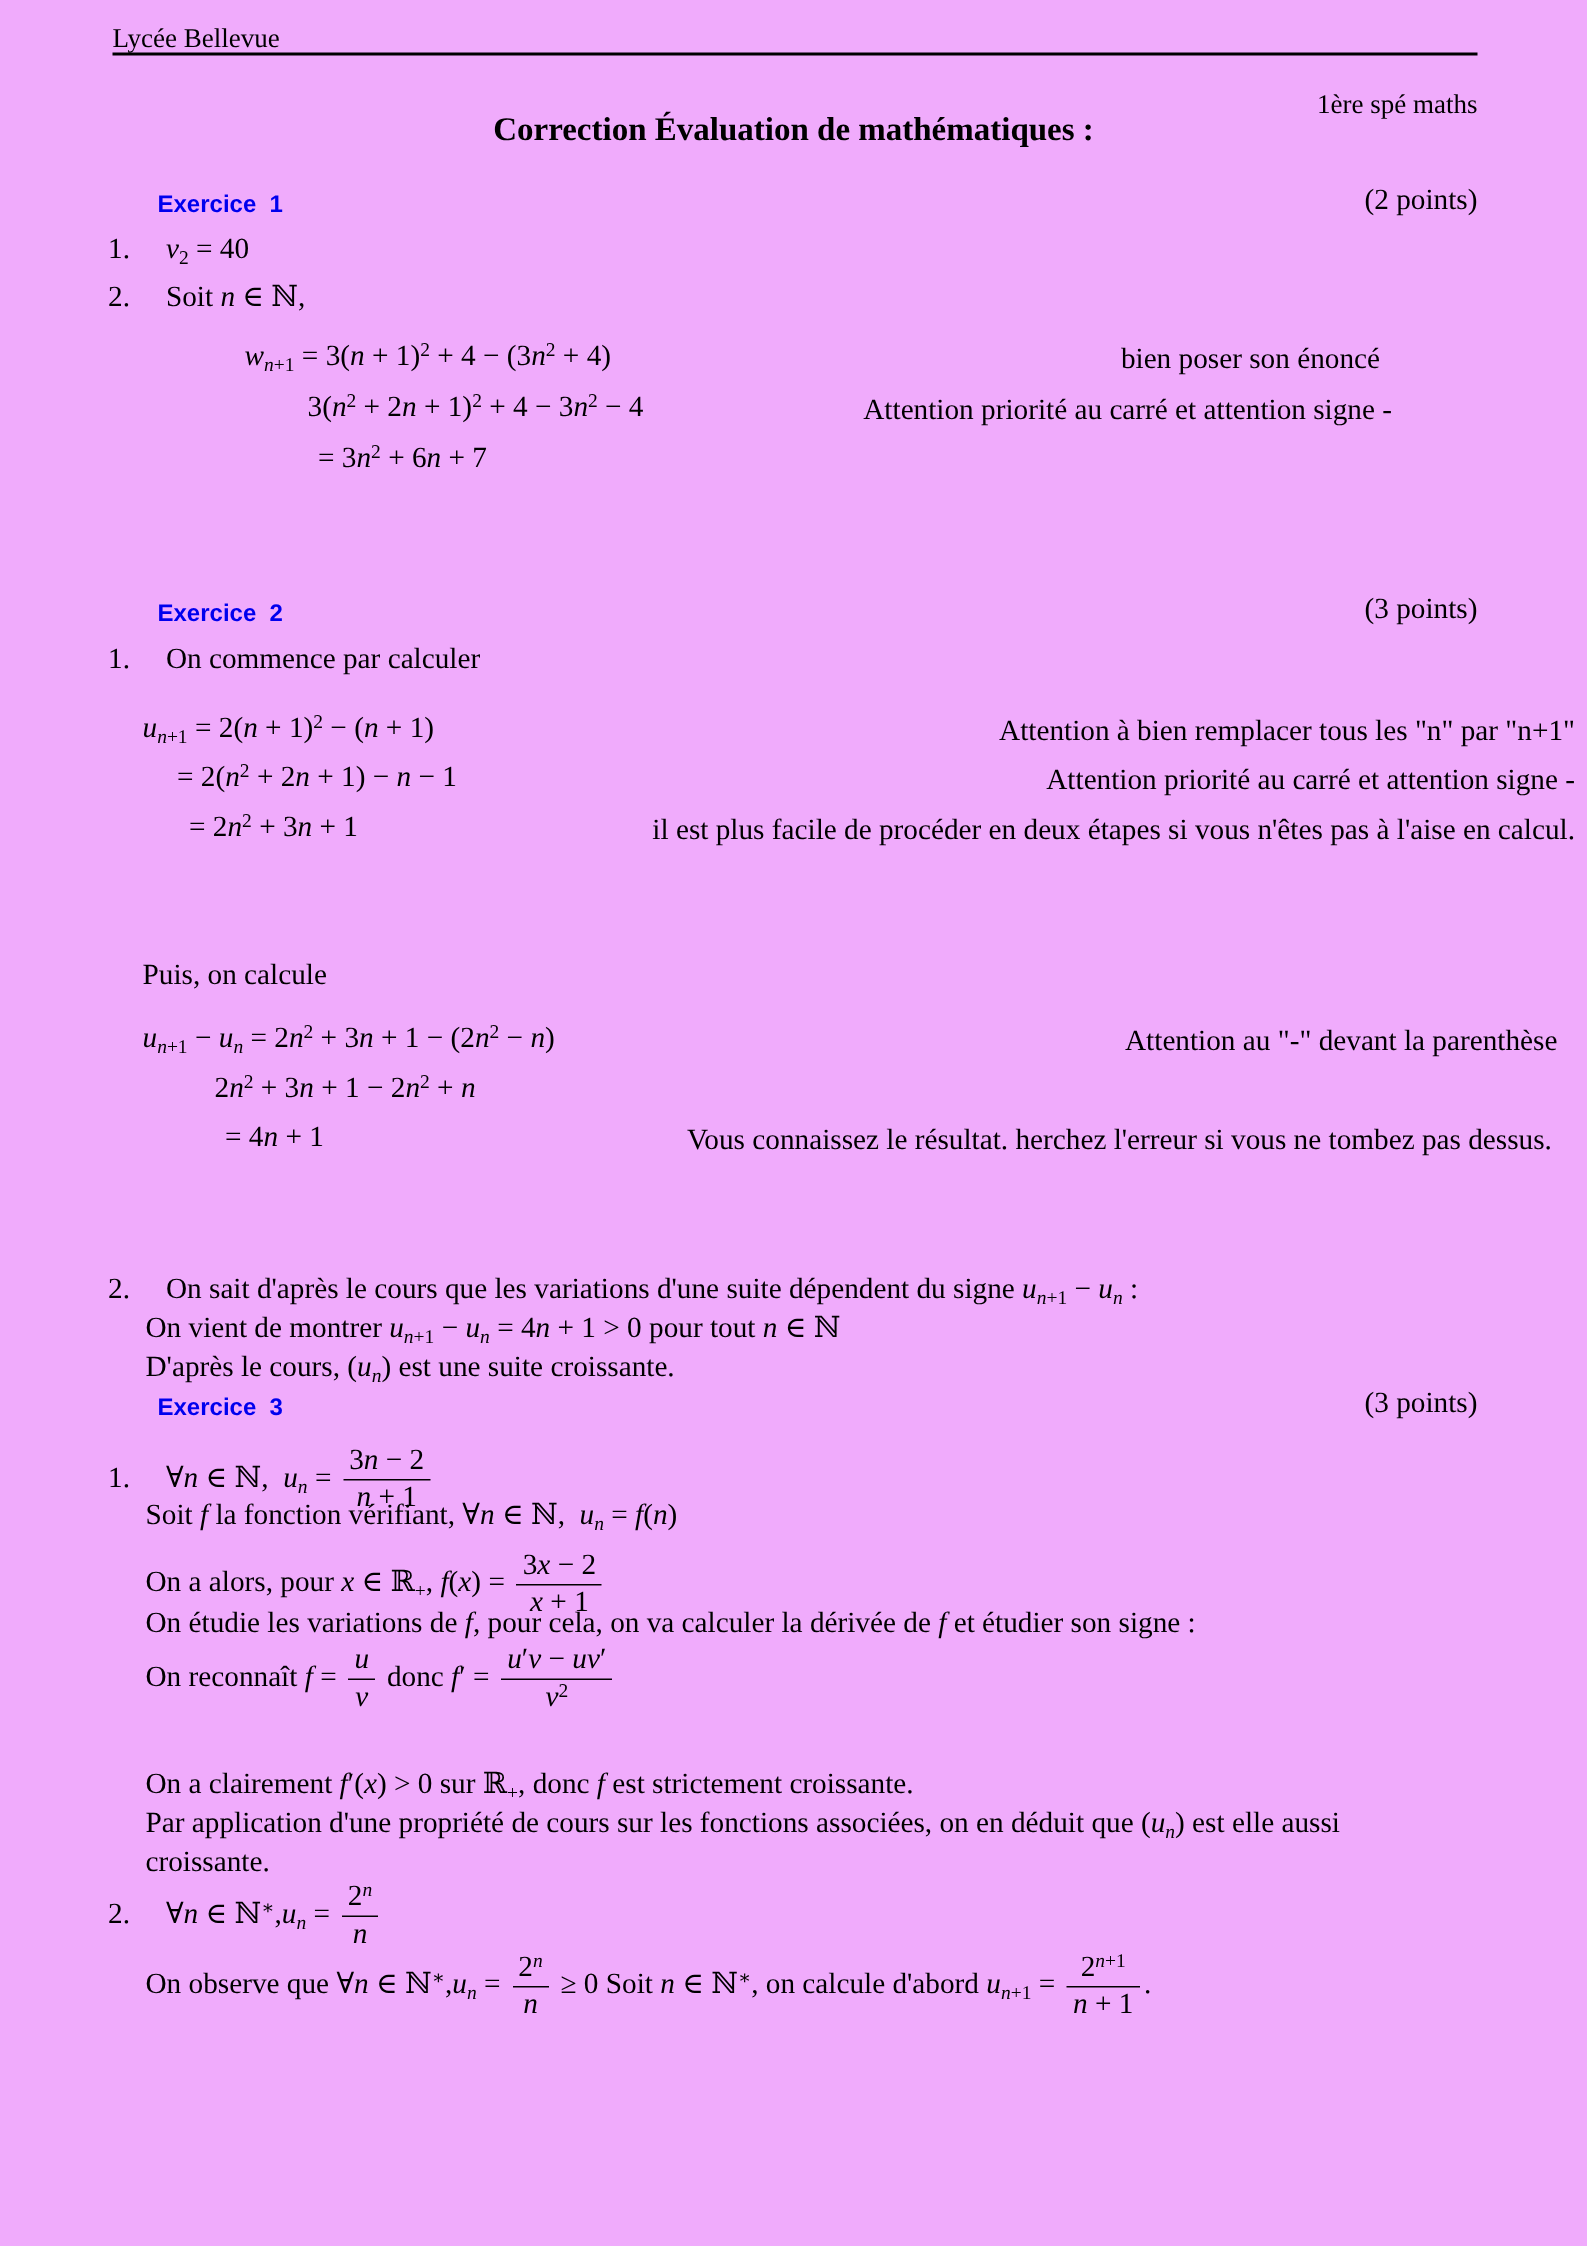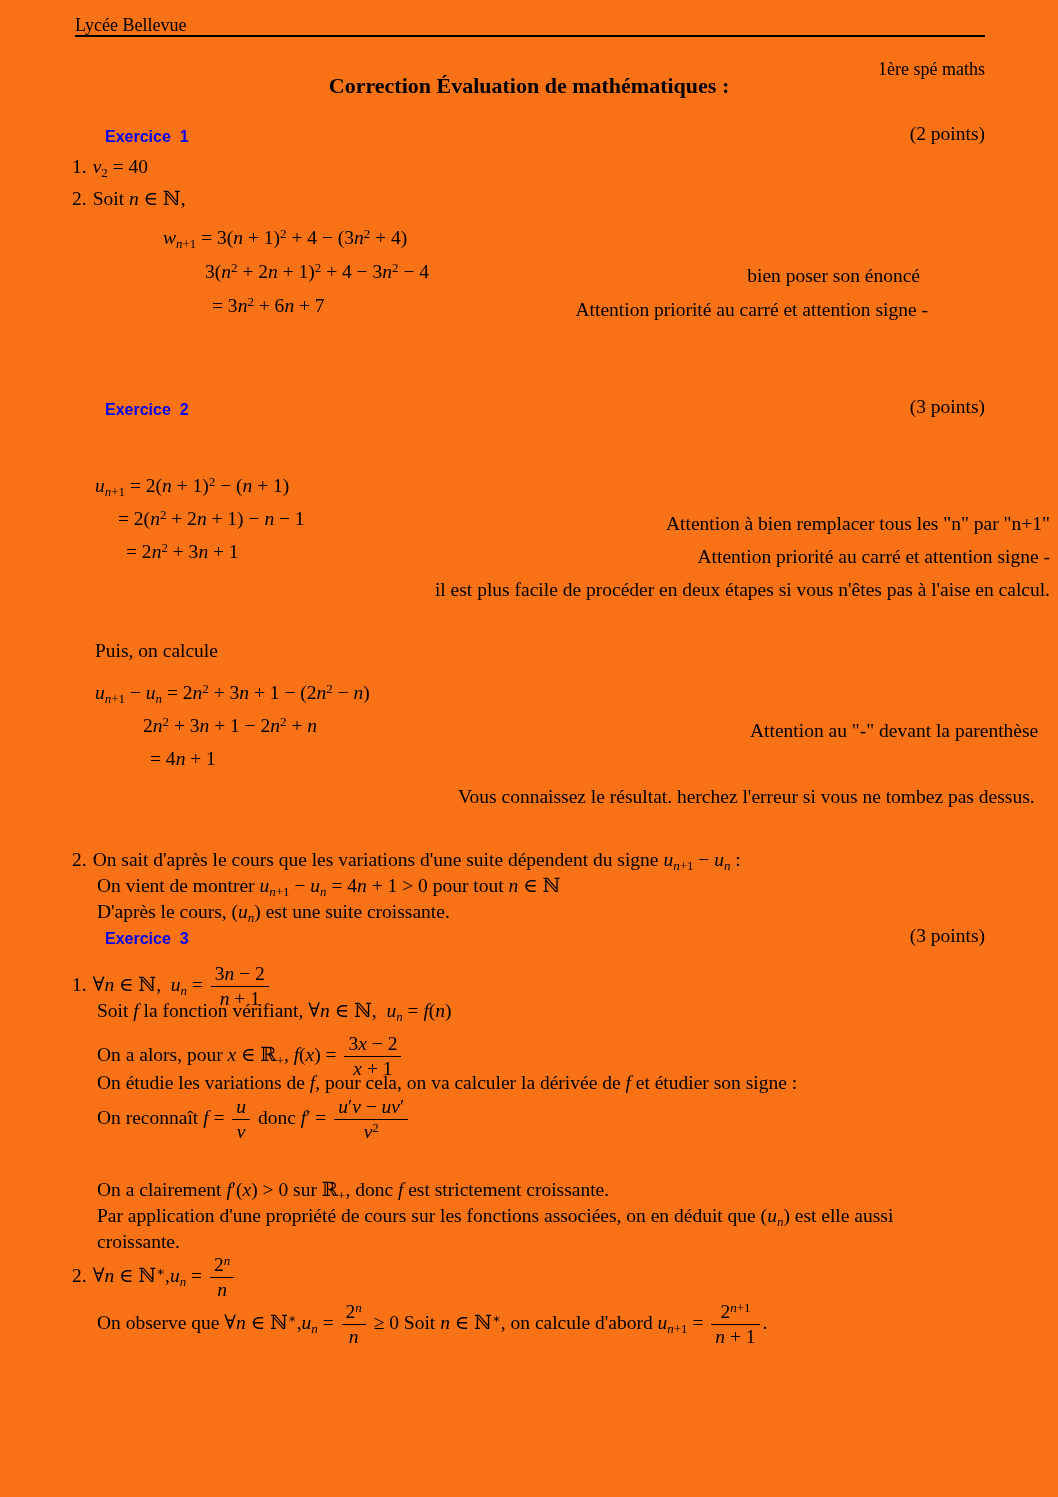--- a/index.html
+++ b/index.html
@@ -1,26 +1,26 @@
 <!DOCTYPE html>
 <html><head>
 <meta charset="utf-8">
 <style>
   html,body{margin:0;padding:0;background:#ffffff;}
-  .page{position:relative;width:1058px;height:1497px;background:#f97316;overflow:hidden;
+  .page{position:relative;width:1058px;height:1497px;background:#f0abfc;overflow:hidden;
         font-family:"Liberation Serif","DejaVu Serif",serif;font-size:19.5px;color:#000;}
   .line{position:absolute;white-space:nowrap;line-height:27px;}
   .rule{position:absolute;background:#000;}
   .title{position:absolute;left:0;width:100%;text-align:center;font-weight:bold;font-size:22px;line-height:28px;}
   .exlabel{position:absolute;white-space:pre;font-family:"Liberation Sans","DejaVu Sans",sans-serif;
            font-weight:bold;font-size:16px;line-height:22px;color:#0000ee;}
   .pts{position:absolute;line-height:26px;}
-  .ann{position:absolute;white-space:nowrap;line-height:27px;margin-top:36px;}
+  .ann{position:absolute;white-space:nowrap;line-height:27px;}
   .num{display:inline-block;}
-  .ibody{margin-left:6px;}
+  .ibody{margin-left:24px;}
   i{font-style:italic;}
   sup{font-size:13px;vertical-align:6px;line-height:0;}
   sub{font-size:13px;vertical-align:-4px;line-height:0;}
   .fr{display:inline-flex;flex-direction:column;vertical-align:middle;text-align:center;margin:0 3px;line-height:normal;}
   .nu{display:block;padding:0 4px 1px;border-bottom:1.5px solid #000;line-height:22px;}
   .de{display:block;padding:1px 4px 0;line-height:22px;}
 </style>
 </head>
 <body>
 
@@ -40,20 +40,21 @@
 
   <div class="line" style="left:163px;top:224px;"><i>w</i><sub><i>n</i>+1</sub> = 3(<i>n</i> + 1)<sup>2</sup> + 4 − (3<i>n</i><sup>2</sup> + 4)</div>
   <div class="ann" style="right:138px;top:226px;">bien poser son énoncé</div>
   <div class="line" style="left:205px;top:258px;">3(<i>n</i><sup>2</sup> + 2<i>n</i> + 1)<sup>2</sup> + 4 − 3<i>n</i><sup>2</sup> − 4</div>
   <div class="ann" style="right:130px;top:260px;">Attention priorité au carré et attention signe -</div>
   <div class="line" style="left:212px;top:292px;">= 3<i>n</i><sup>2</sup> + 6<i>n</i> + 7</div>
 
   <div class="exlabel" style="left:105px;top:399px;">Exercice  2</div>
   <div class="pts" style="right:73px;top:394px;">(3 points)</div>
 
+  <div class="line" style="left:72px;top:426px;"><span class="num">1.</span><span class="ibody">On commence par calculer</span></div>
 
   <div class="line" style="left:95px;top:472px;"><i>u</i><sub><i>n</i>+1</sub> = 2(<i>n</i> + 1)<sup>2</sup> − (<i>n</i> + 1)</div>
   <div class="ann" style="right:8px;top:474px;">Attention à bien remplacer tous les "n" par "n+1"</div>
   <div class="line" style="left:118px;top:505px;">= 2(<i>n</i><sup>2</sup> + 2<i>n</i> + 1) − <i>n</i> − 1</div>
   <div class="ann" style="right:8px;top:507px;">Attention priorité au carré et attention signe -</div>
   <div class="line" style="left:126px;top:538px;">= 2<i>n</i><sup>2</sup> + 3<i>n</i> + 1</div>
   <div class="ann" style="right:8px;top:540px;">il est plus facile de procéder en deux étapes si vous n'êtes pas à l'aise en calcul.</div>
 
   <div class="line" style="left:95px;top:637px;">Puis, on calcule</div>
 

